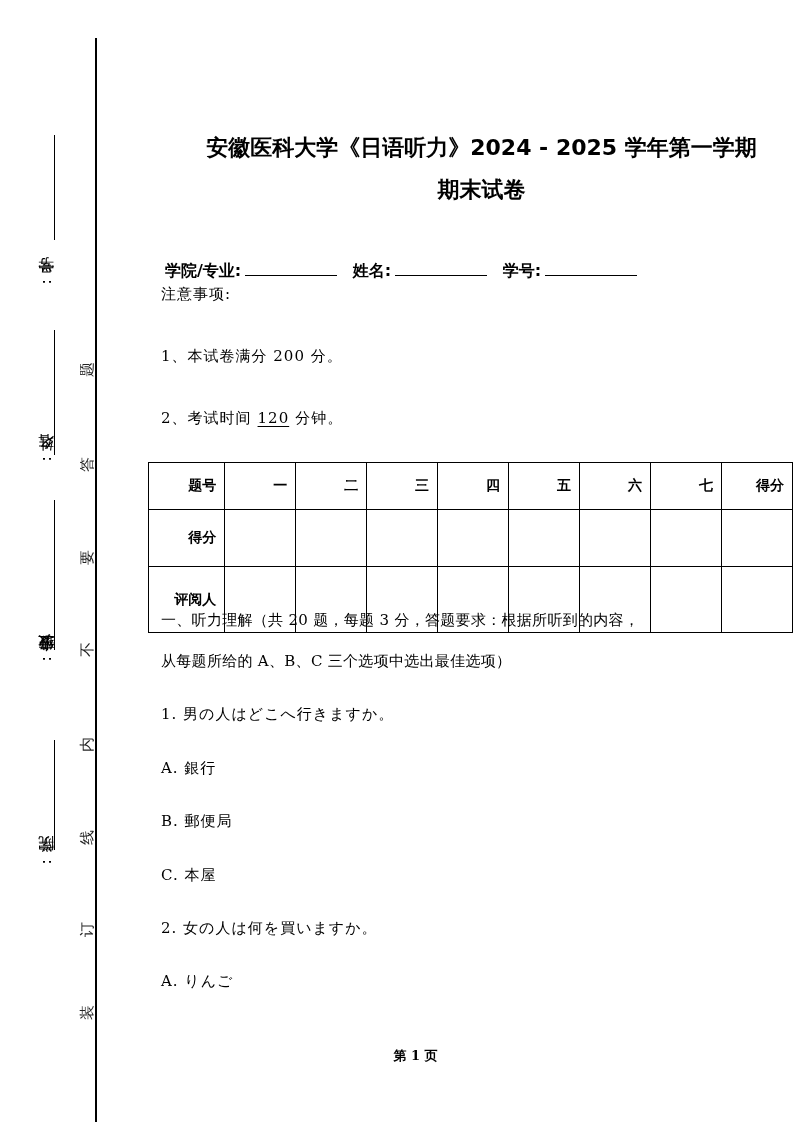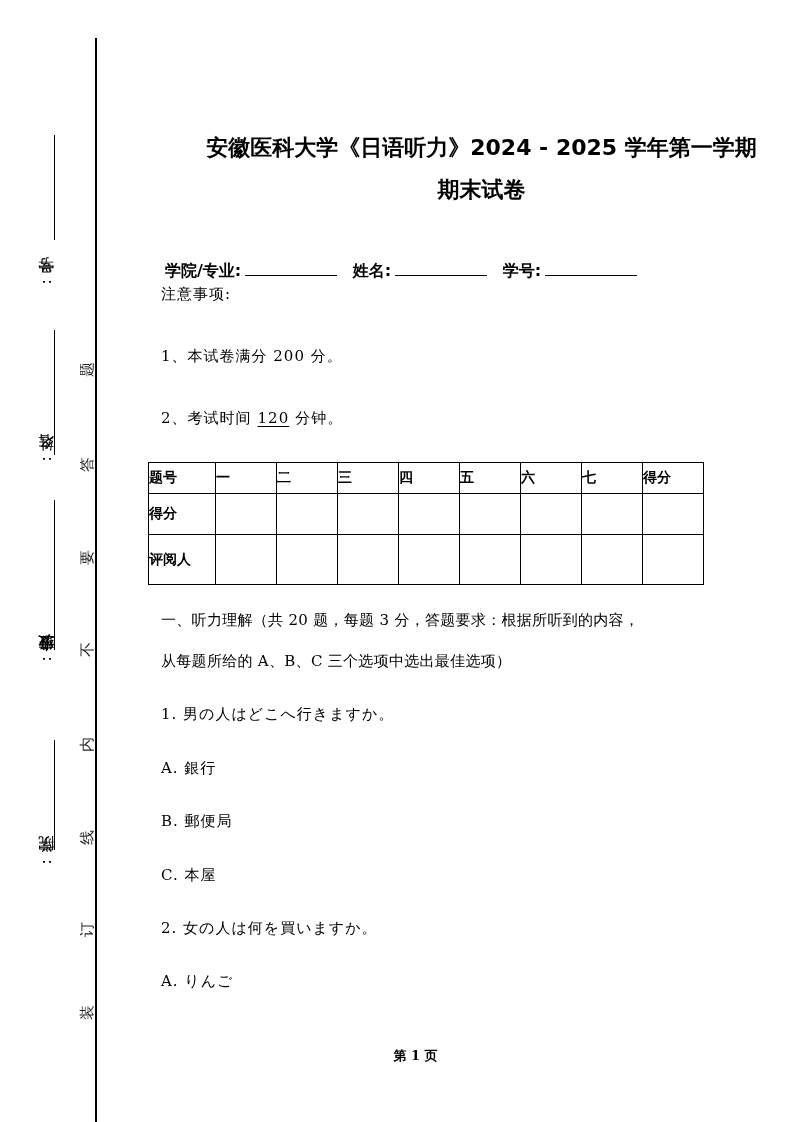--- a/index.html
+++ b/index.html
@@ -13,21 +13,21 @@
            transform:rotate(-90deg); color:#222; }
   .title { position:absolute; left:96px; width:771px; text-align:center;
            font-family:"DejaVu Sans", sans-serif; font-weight:bold; font-size:22px; }
   .info { position:absolute; left:165px; top:230px; font-family:"DejaVu Sans", sans-serif;
           font-weight:bold; font-size:16px; white-space:nowrap;margin-top:31px; }
   .info .blank { display:inline-block; width:92px; border-bottom:1px solid #000; margin:0 10px 0 4px; height:14px; vertical-align:baseline; }
   .para { position:absolute; left:133px; font-size:15px; white-space:nowrap; letter-spacing:1px;margin-left:28px; }
   .underline-val { text-decoration:underline; text-underline-offset:3px; padding:0 6px; }
   table.score { position:absolute; left:148px; top:462px; border-collapse:collapse;
                 font-family:"DejaVu Sans", sans-serif; font-weight:bold; font-size:14px; }
-  table.score td { border:1px solid #000; width:60px; text-align:left; padding:0; }
+  table.score td { border:1px solid #000; width:60px; text-align:right; padding:8px; }
   table.score td:first-child { width:66px; }
   table.score tr.r0 td { height:30px; }
   table.score tr.r1 td { height:40px; }
   table.score tr.r2 td { height:49px; }
   .footer { position:absolute; top:1047px; left:96px; width:639px; text-align:center;
             font-family:"DejaVu Serif", serif; font-weight:bold; font-size:13px; }
 </style>
 </head>
 <body>
 

